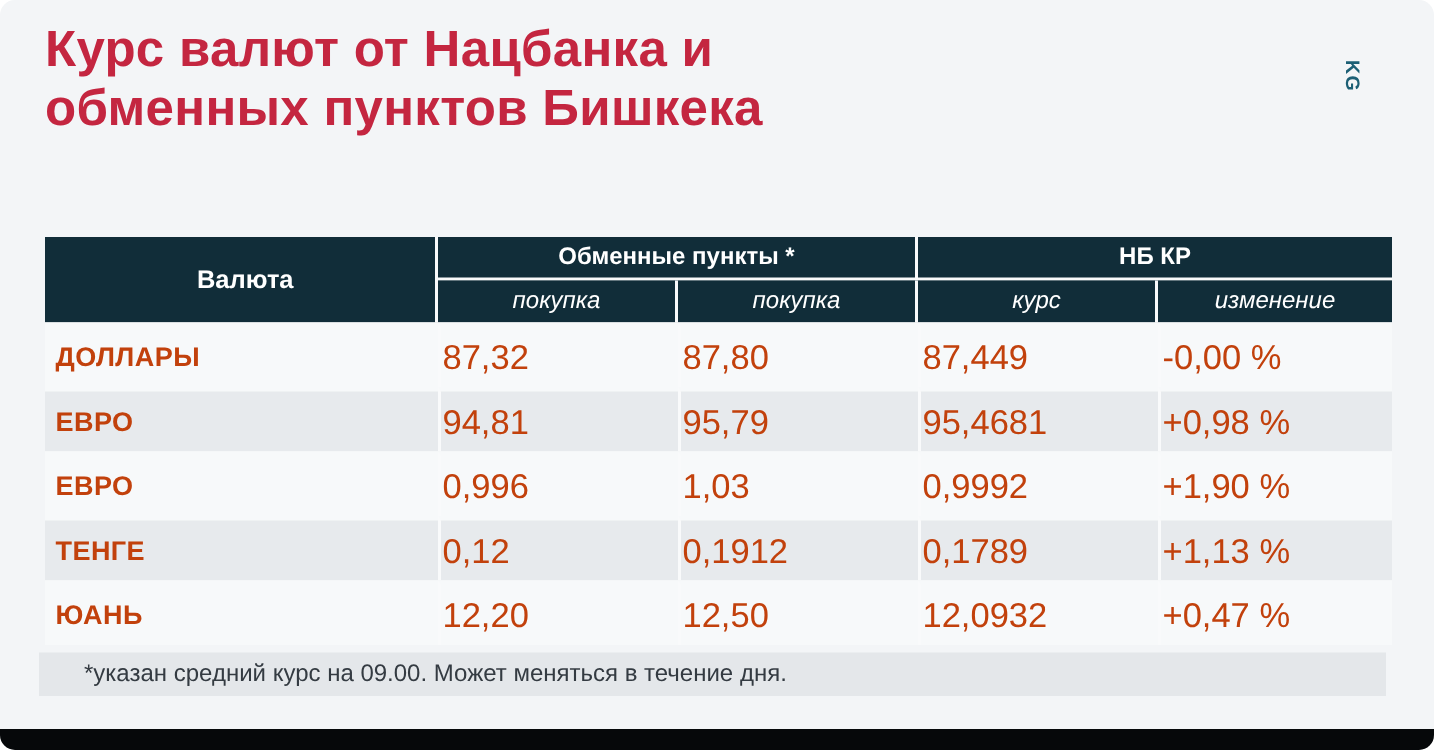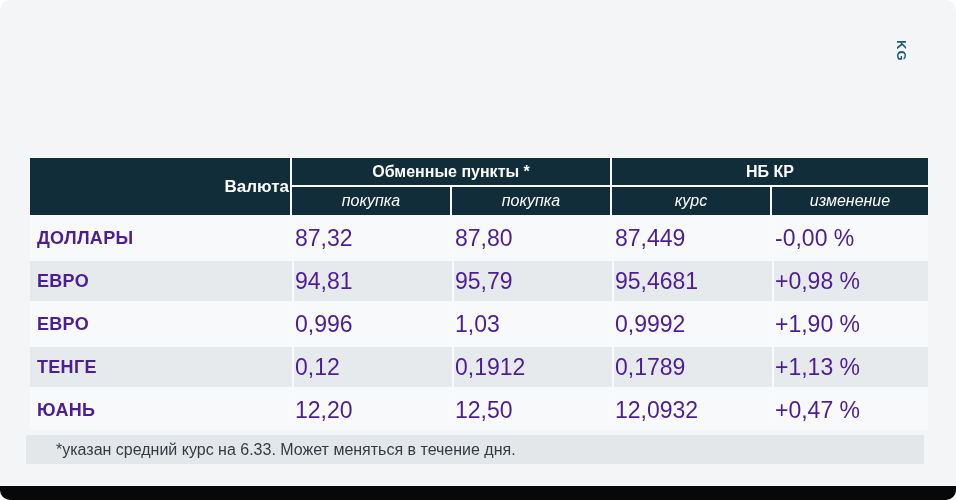--- a/index.html
+++ b/index.html
@@ -72,21 +72,21 @@
   }
   table.rates th, table.rates td { box-sizing: border-box; }
   thead th {
     background: #112d39;
     color: #ffffff;
     font-weight: normal;
   }
   th.th-currency {
     font-size: 17px;
     font-weight: bold;
-    text-align: right;
+    text-align: center;
     padding-left: 8px;
     vertical-align: middle;
     border-right: 2px solid #f9fafb;
   }
   th.th-group {
     height: 29px;
     font-size: 16px;
     font-weight: bold;
     text-align: center;
     border-bottom: 2px solid #f9fafb;
@@ -94,21 +94,21 @@
   th.th-sub {
     height: 28px;
     font-size: 16px;
     text-align: center;
     font-style: italic;
   }
   th.sep-r { border-right: 2px solid #f9fafb; margin-top: 40px; }
   tbody td {
     height: 43px;
     border-top: 3px solid #f7f9fa;
-    color: #4c1d95;
+    color: #c2410c;
     vertical-align: middle;
   }
   tbody td + td { border-left: 2px solid #f9fafb; }
   tbody tr.row-light td { background: #f7f9fa; }
   tbody tr.row-dark td { background: #e7eaed; }
   td.cell-name {
     font-size: 18px;
     font-weight: bold;
     letter-spacing: 0.3px;
     text-align: left;
@@ -138,20 +138,21 @@
     width: 100%;
     height: 14px;
     background: #06080a;
   }
 </style>
 </head>
 <body>
 
 <div class="page">
 
+  <h1 class="title"><span>Курс валют от Нацбанка и</span><br><span>обменных пунктов Бишкека</span></h1>
 
   <div class="logo">
     <span class="logo-kg">KG</span>
   </div>
 
 
   <table class="rates">
     <colgroup>
       <col style="width:262px">
       <col style="width:160px">
@@ -204,17 +205,17 @@
       <tr class="row-light">
         <td class="cell-name">ЮАНЬ</td>
         <td class="cell-val">12,20</td>
         <td class="cell-val">12,50</td>
         <td class="cell-val">12,0932</td>
         <td class="cell-val">+0,47 %</td>
       </tr>
     </tbody>
   </table>
 
-  <div class="footnote">*указан средний курс на 6.33. Может меняться в течение дня.</div>
+  <div class="footnote">*указан средний курс на 09.00. Может меняться в течение дня.</div>
 
   <div class="bottom-bar"></div>
 
 </div>
 
 </body></html>

